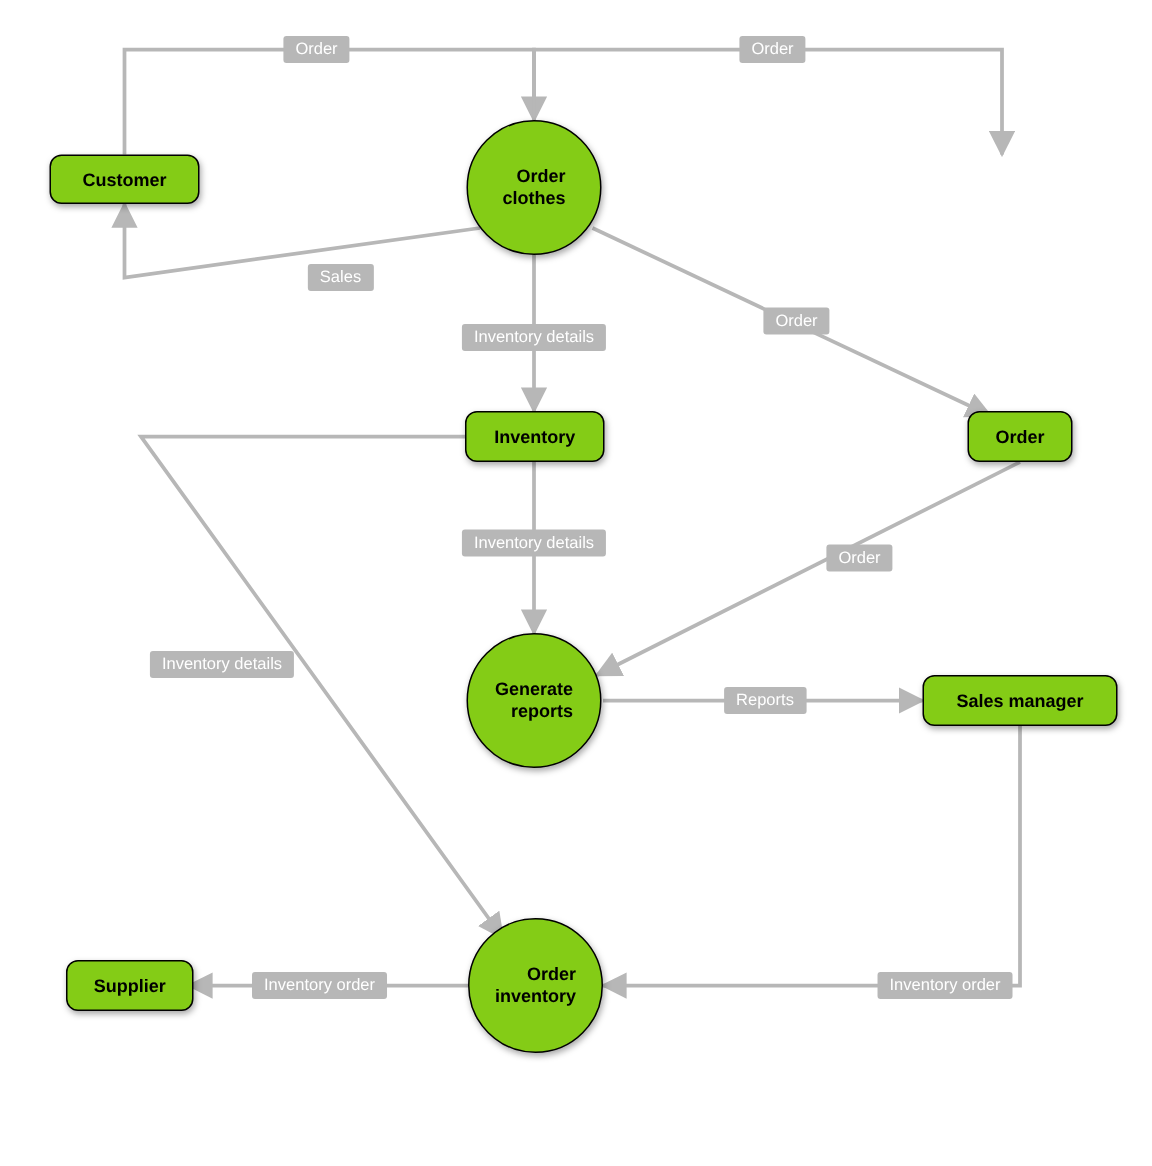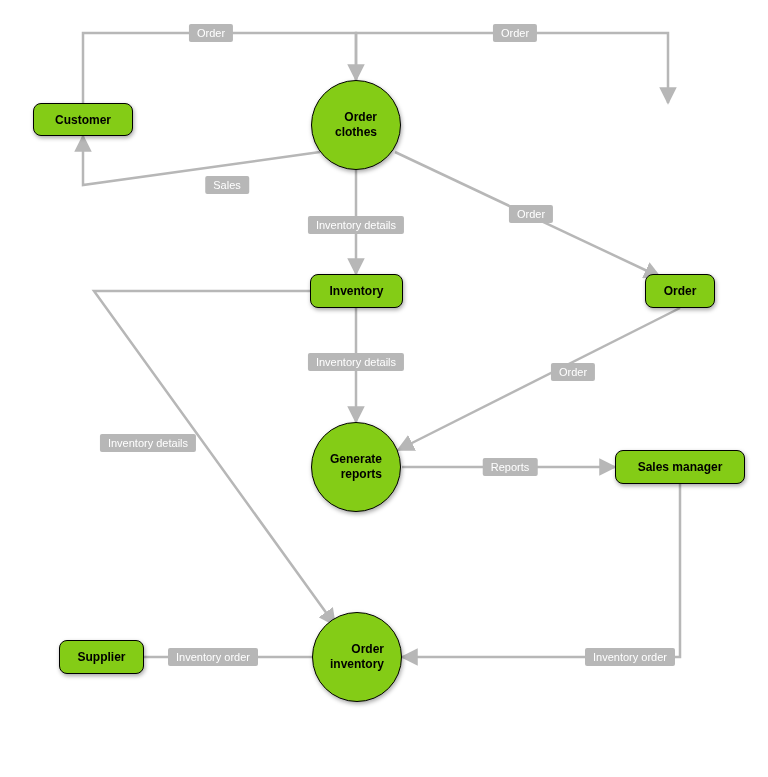--- a/index.html
+++ b/index.html
@@ -66,15 +66,15 @@
   <div class="node" style="left:33px; top:103px; width:100px;height:33px">Customer</div>
   <div class="node proc" style="left:311px;top:80px; width:90px;height:90px;white-space:pre-line">Order
 clothes</div>
   <div class="node" style="left:310px;top:274px;width:93px;height:34px">Inventory</div>
   <div class="node" style="left:645px;top:274px;width:70px;height:34px">Order</div>
   <div class="node proc" style="left:311px;top:422px;width:90px;height:90px;white-space:pre-line">Generate
 reports</div>
   <div class="node" style="left:615px;top:450px;width:130px;height:34px">Sales manager</div>
   <div class="node proc" style="left:312px;top:612px;width:90px;height:90px;white-space:pre-line">Order
 inventory</div>
-  <div class="node" style="left:59px; top:640px;width:85px;height:34px">Supplier</div>
+  <div class="node" style="left:44px; top:640px;width:85px;height:34px">Supplier</div>
 
 </div>
 
 </body></html>

